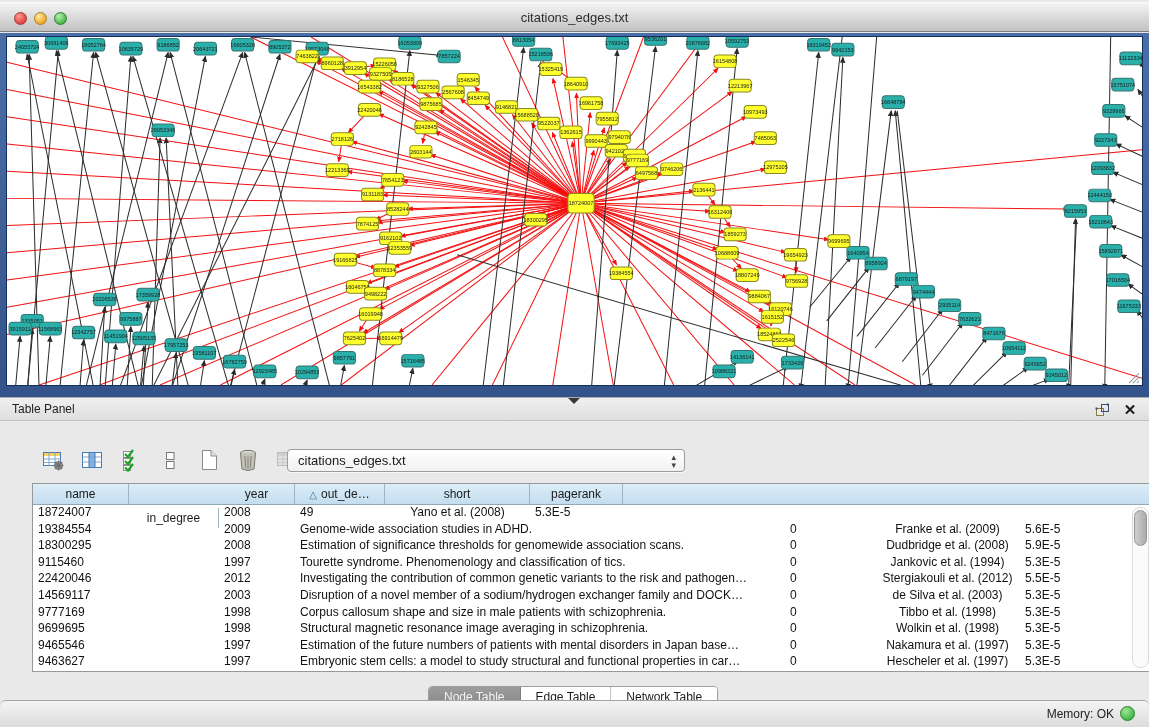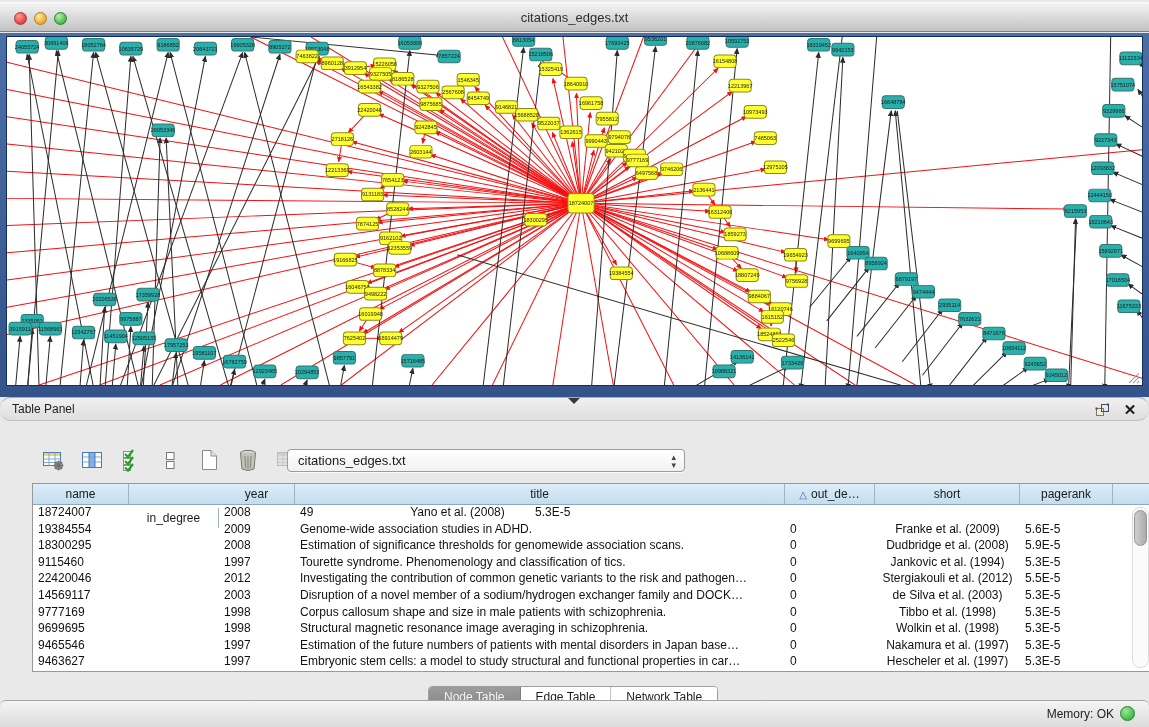--- a/index.html
+++ b/index.html
@@ -17,21 +17,21 @@
   .light.red { background:radial-gradient(circle at 35% 30%, #ff9c93, #e0443e 70%); border-color:#a33a34;}
   .light.yellow { background:radial-gradient(circle at 35% 30%, #ffe9a8, #f0a928 70%); border-color:#ad7d1e;}
   .light.green { background:radial-gradient(circle at 35% 30%, #b7f0b0, #49b847 70%); border-color:#2e7d32;}
   .canvas-frame { position:absolute; left:0; top:33px; width:100%; height:364px;
     background:linear-gradient(#4a6fa6, #33538a); padding:4px 7px 12px 7px; }
   .net-canvas { position:relative; width:100%; height:100%; background:#fff; box-shadow:0 0 0 1px #142f5e; overflow:hidden; }
   .net-canvas svg { display:block; width:100%; height:100%; }
 
   
   .panel-header { position:absolute; left:0; top:397px; width:100%; height:24px;
-    background:linear-gradient(#f0f0f0,#dedede); border-top:1px solid #adadad; border-bottom:1px solid #c2c2c2;border-radius:11px; }
+    background:linear-gradient(#f0f0f0,#dedede); border-top:1px solid #adadad; border-bottom:1px solid #c2c2c2; }
   .panel-header .label { position:absolute; left:12px; top:4px; font-size:12px; color:#222; }
   .panel-header .hdr-icons { position:absolute; right:10px; top:3px; display:flex; gap:10px; align-items:center; }
   .float-btn, .close-btn { width:18px; height:18px; display:flex; align-items:center; justify-content:center; cursor:default; }
   .close-btn { font-size:15px; font-weight:bold; color:#1c1c1c; }
   .splitter-arrow { position:absolute; left:568px; top:398px; width:0; height:0;
     border-left:6px solid transparent; border-right:6px solid transparent; border-top:6px solid #3a3a3a; }
 
   .panel-body { position:absolute; left:0; top:422px; width:100%; height:278px; background:#e9e9e9; }
   .toolbar { position:absolute; left:40px; top:24px; height:28px; display:flex; align-items:center; gap:13px; }
   .tool-btn { width:26px; height:26px; display:flex; align-items:center; justify-content:center; }
@@ -672,21 +672,20 @@
     <div class="table-select">
       <span>citations_edges.txt</span>
       <span class="updown">▴<br>▾</span>
     </div>
 
     <div class="table-box">
       <div class="thead" id="thead">
           <div class="th c1">name</div>
           <div class="th c2">in_degree</div>
           <div class="th c3">year</div>
-          <div class="th c4">title</div>
           <div class="th c5"><span class="sort-glyph">△</span>out_de…</div>
           <div class="th c6">short</div>
           <div class="th c7">pagerank</div>
         </div>
       <div class="tbody" id="tbody">
           <div class="tr">
             <div class="td c1">18724007</div>
             <div class="td c2">1</div>
             <div class="td c3">2008</div>
             <div class="td c5">49</div>

